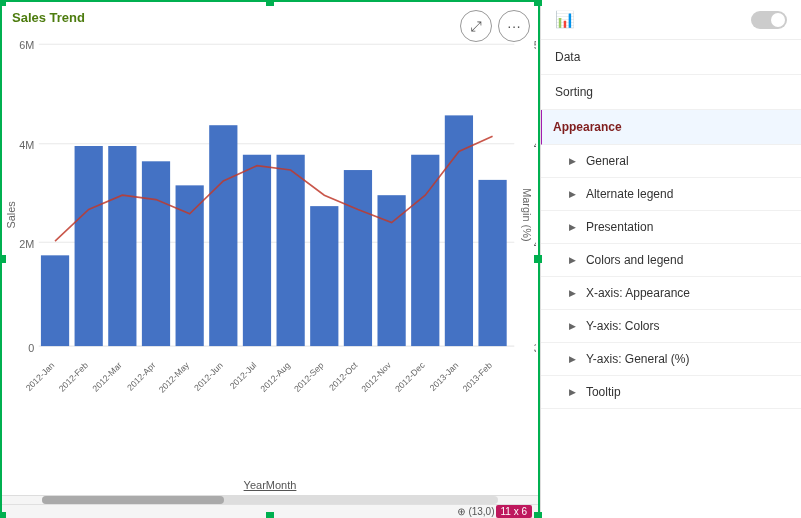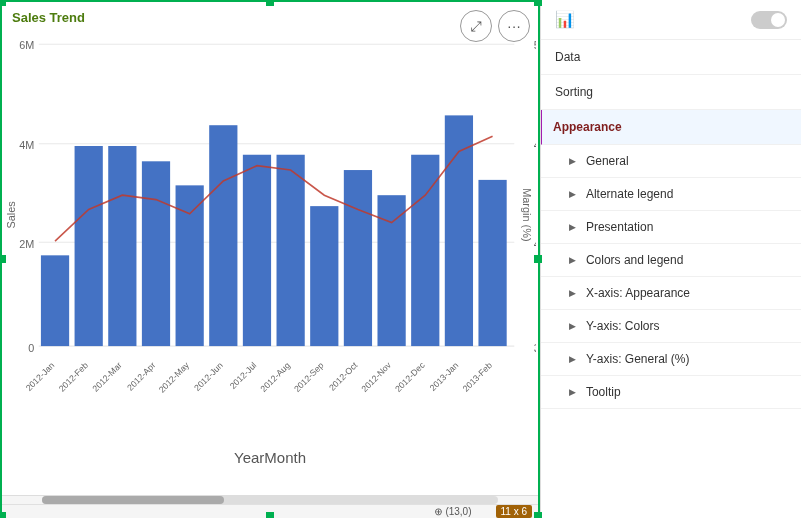--- a/index.html
+++ b/index.html
@@ -61,25 +61,26 @@
       margin: 0 2px;
     }
 
     .chart-svg-container {
       width: 100%;
       height: 100%;
     }
 
     .chart-bottom-label {
       position: absolute;
-      bottom: 29px;
+      bottom: 4px;
       left: 50%;
       transform: translateX(-50%);
-      font-size: 15px;
+      font-size: 11px;
       color: #555;
+      text-decoration: underline;
     }
 
     .chart-scrollbar-area {
       height: 20px;
       background: #f5f5f5;
       border-top: 1px solid #ddd;
       display: flex;
       align-items: center;
       padding: 0 40px;
     }
@@ -102,25 +103,25 @@
     }
 
     .chart-status-bar {
       height: 20px;
       background: #f5f5f5;
       border-top: 1px solid #e0e0e0;
       display: flex;
       align-items: center;
       justify-content: flex-end;
       padding: 0 6px;
-      gap: 24px;
+      gap: 1px;
     }
 
     .status-badge {
-      background: #a16207;
+      background: #be185d;
       color: #fff;
       font-size: 10px;
       padding: 1px 5px;
       border-radius: 2px;
     }
 
     
     .right-panel {
       width: 261px;
       height: 518px;

